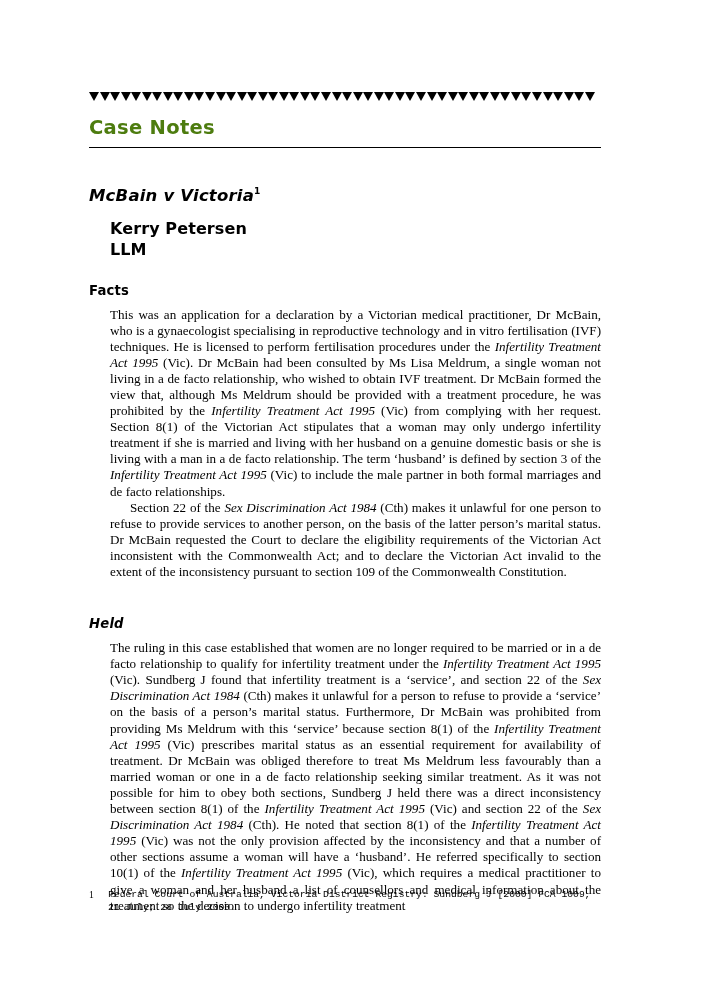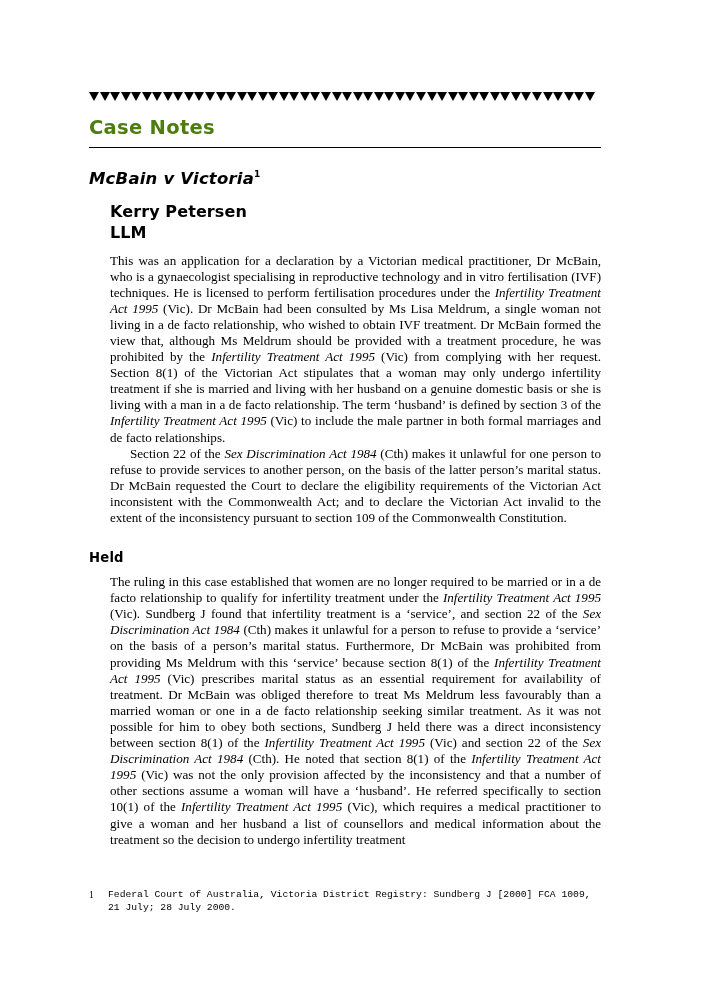--- a/index.html
+++ b/index.html
@@ -69,21 +69,21 @@
     height: 0;
   }
 
   
   .article-title {
     font-family: "DejaVu Sans", "Liberation Sans", sans-serif;
     font-weight: bold;
     font-style: italic;
     font-size: 16.5px;
     letter-spacing: 0.2px;
-    margin-top: 21px;
+    margin-top: 38px;
     line-height: 1.15;
   }
   .article-title .fn {
     font-size: 9px;
     font-style: normal;
     font-weight: bold;
     vertical-align: super;
     letter-spacing: 0;
   }
 
@@ -115,21 +115,22 @@
   
   .section-heading {
     font-family: "DejaVu Sans", "Liberation Sans", sans-serif;
     font-weight: bold;
     font-size: 13.2px;
     letter-spacing: 0.2px;
     margin-top: 22px;
     margin-bottom: 0;
   }
   .section-heading.held {
-    margin-top: 24px;
+    margin-top: 36px;
+    font-style: italic;
   }
 
   
   .body-block {
     margin-top: 9px;
     margin-left: 21px;
     width: 491px;
   }
   .body-block p {
     margin: 0;
@@ -234,20 +235,21 @@
     <hr class="head-rule">
 
     <div class="article-title">
       <span>McBain v Victoria</span><span class="fn">1</span>
     </div>
 
     <div class="byline">
       <div class="byline-name">Kerry Petersen LLM</div>
     </div>
 
+    <div class="section-heading">Facts</div>
     <div class="body-block">
       <p>This was an application for a declaration by a Victorian medical practitioner, Dr McBain, who is a gynaecologist specialising in reproductive technology and in vitro fertilisation (IVF) techniques. He is licensed to perform fertilisation procedures under the <i>Infertility Treatment Act 1995</i> (Vic). Dr McBain had been consulted by Ms Lisa Meldrum, a single woman not living in a de facto relationship, who wished to obtain IVF treatment. Dr McBain formed the view that, although Ms Meldrum should be provided with a treatment procedure, he was prohibited by the <i>Infertility Treatment Act 1995</i> (Vic) from complying with her request. Section 8(1) of the Victorian Act stipulates that a woman may only undergo infertility treatment if she is married and living with her husband on a genuine domestic basis or she is living with a man in a de facto relationship. The term ‘husband’ is defined by section 3 of the <i>Infertility Treatment Act 1995</i> (Vic) to include the male partner in both formal marriages and de facto relationships.</p>
       <p>Section 22 of the <i>Sex Discrimination Act 1984</i> (Cth) makes it unlawful for one person to refuse to provide services to another person, on the basis of the latter person’s marital status. Dr McBain requested the Court to declare the eligibility requirements of the Victorian Act inconsistent with the Commonwealth Act; and to declare the Victorian Act invalid to the extent of the inconsistency pursuant to section 109 of the Commonwealth Constitution.</p>
     </div>
 
     <div class="section-heading held">Held</div>
     <div class="body-block">
       <p>The ruling in this case established that women are no longer required to be married or in a de facto relationship to qualify for infertility treatment under the <i>Infertility Treatment Act 1995</i> (Vic). Sundberg J found that infertility treatment is a ‘service’, and section 22 of the <i>Sex Discrimination Act 1984</i> (Cth) makes it unlawful for a person to refuse to provide a ‘service’ on the basis of a person’s marital status. Furthermore, Dr McBain was prohibited from providing Ms Meldrum with this ‘service’ because section 8(1) of the <i>Infertility Treatment Act 1995</i> (Vic) prescribes marital status as an essential requirement for availability of treatment. Dr McBain was obliged therefore to treat Ms Meldrum less favourably than a married woman or one in a de facto relationship seeking similar treatment. As it was not possible for him to obey both sections, Sundberg J held there was a direct inconsistency between section 8(1) of the <i>Infertility Treatment Act 1995</i> (Vic) and section 22 of the <i>Sex Discrimination Act 1984</i> (Cth). He noted that section 8(1) of the <i>Infertility Treatment Act 1995</i> (Vic) was not the only provision affected by the inconsistency and that a number of other sections assume a woman will have a ‘husband’. He referred specifically to section 10(1) of the <i>Infertility Treatment Act 1995</i> (Vic), which requires a medical practitioner to give a woman and her husband a list of counsellors and medical information about the treatment so the decision to undergo infertility treatment</p>
     </div>
 

